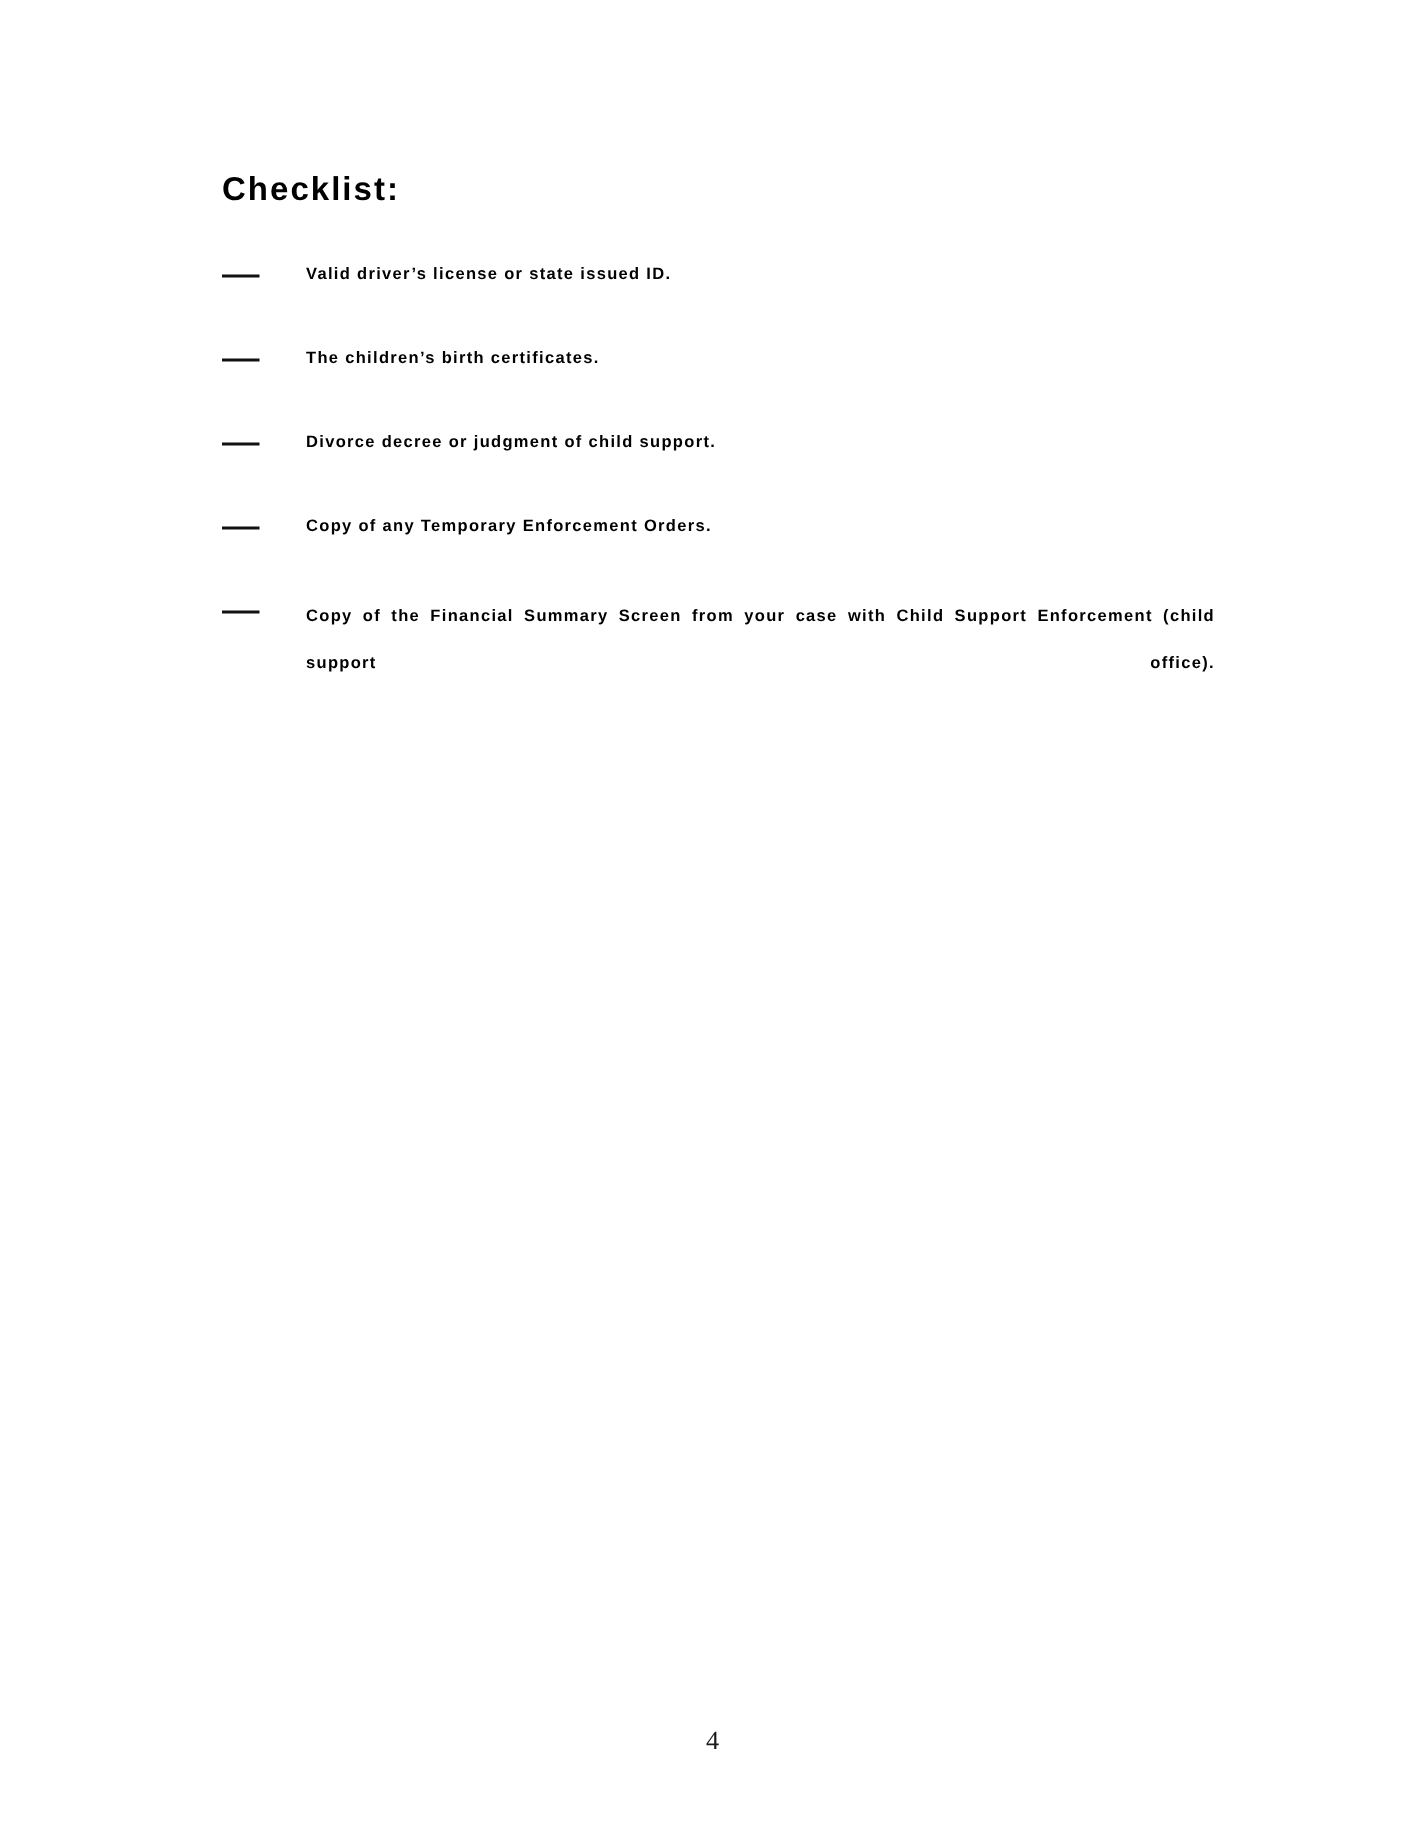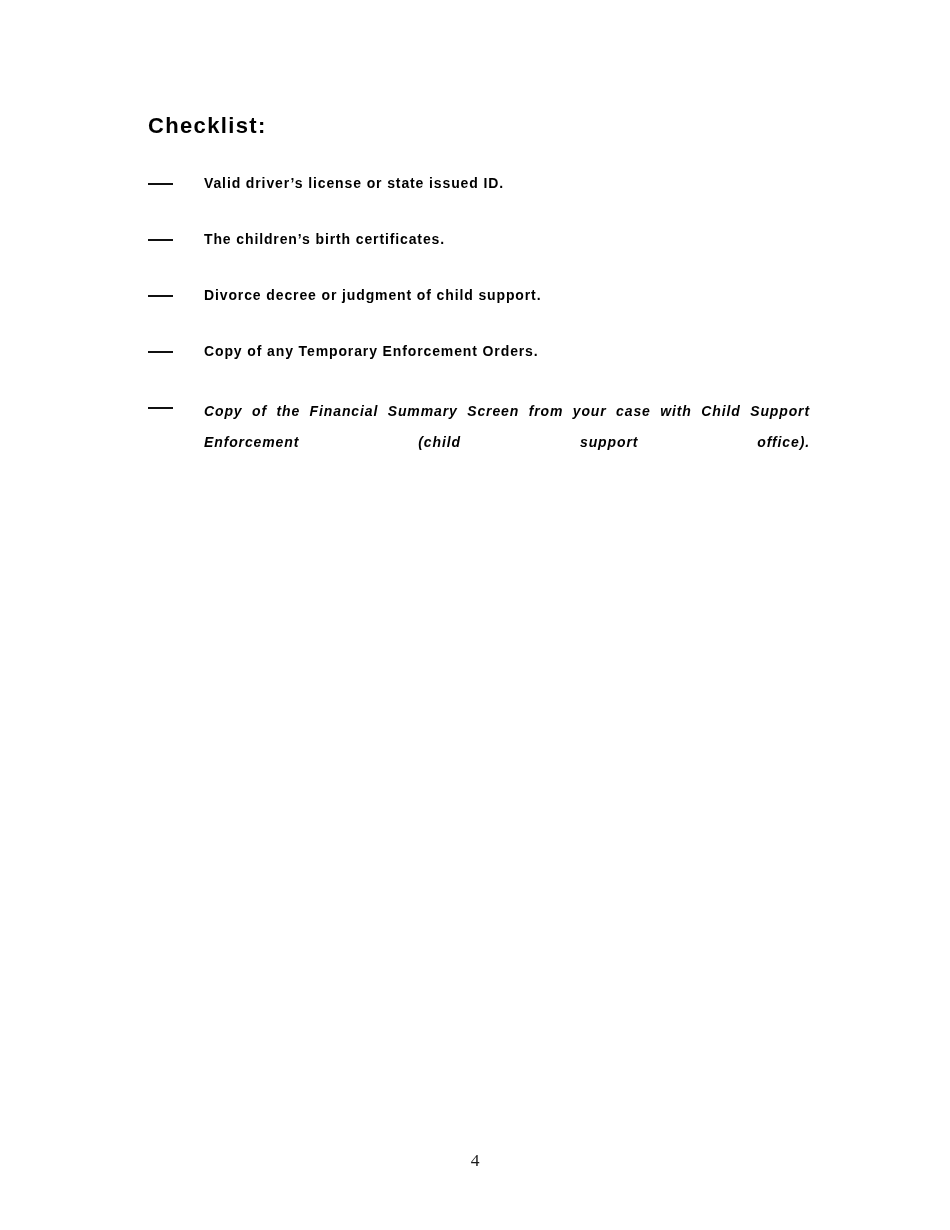--- a/index.html
+++ b/index.html
@@ -50,35 +50,34 @@
 
   .check-item {
     position: relative;
     padding-left: 56px;
     margin-bottom: 30px;
     min-height: 26px;
   }
 
   .check-item:last-child {
     margin-bottom: 0;
-    font-style: italic;
   }
 
   .check-mark {
     position: absolute;
     left: 0;
     top: 11px;
     width: 25px;
     height: 0;
     border-bottom: 2.4px solid #111111;
   }
 
   .item-text {
     display: block;
-    font-size: 14px;
+    font-size: 11px;
     font-weight: bold;
     letter-spacing: 0.88px;
     line-height: 23px;
     white-space: nowrap;
   }
 
   .item-text.wrap {
     white-space: normal;
     text-align: justify;
     text-justify: inter-word;

